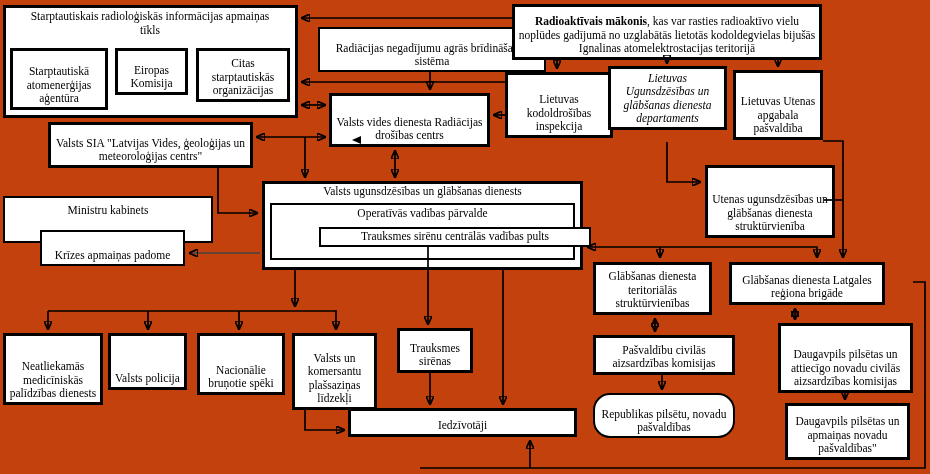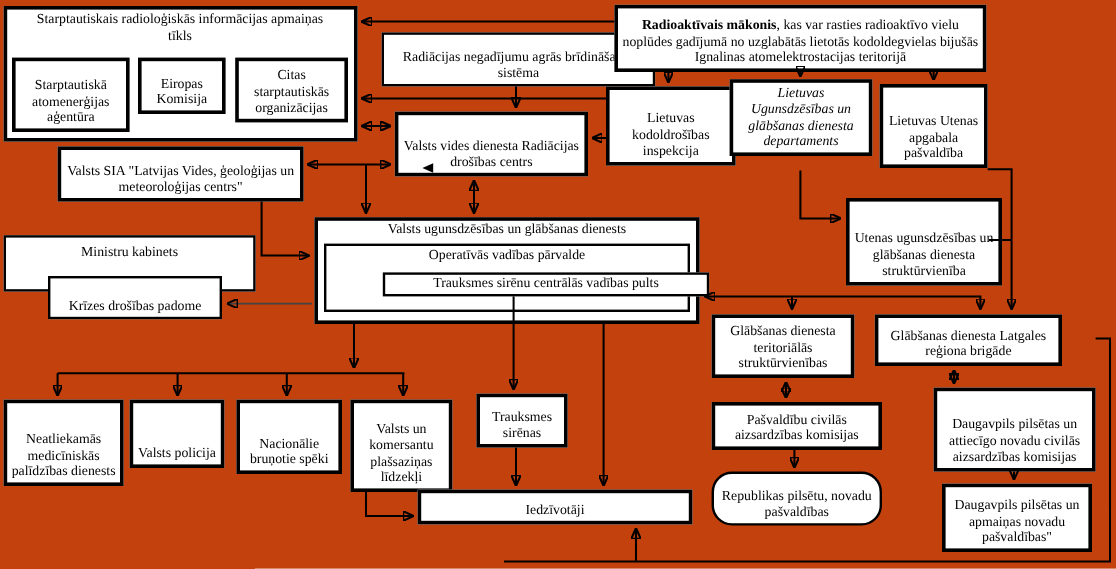--- a/index.html
+++ b/index.html
@@ -88,21 +88,21 @@
     </div>
 
   <div class="box b3" style="left:48px;top:122px;width:205px;height:46px;">
       <span>Valsts SIA "Latvijas Vides, ģeoloģijas un meteoroloģijas centrs"</span>
     </div>
 
   <div class="box b2" style="left:3px;top:196px;width:210px;height:47px;align-items:flex-start;padding-top:6px;">
       <span>Ministru kabinets</span>
     </div>
   <div class="box b2 ontop" style="left:40px;top:230px;width:145px;height:36px;">
-      <span>Krīzes drošības padome</span>
+      <span>Krīzes apmaiņas padome</span>
     </div>
 
   <div class="box b3 container-box" style="left:262px;top:181px;width:321px;height:89px;"></div>
   <div class="lbl" style="left:270px;top:185px;width:305px;">Valsts ugunsdzēsības un glābšanas dienests</div>
   <div class="box b2 container-box" style="left:270px;top:203px;width:305px;height:57px;"></div>
   <div class="lbl" style="left:275px;top:207px;width:295px;">Operatīvās vadības pārvalde</div>
   <div class="box b2" style="left:283px;top:227px;width:272px;height:20px;margin-left:36px;">
       <span>Trauksmes sirēnu centrālās vadības pults</span>
     </div>
 

